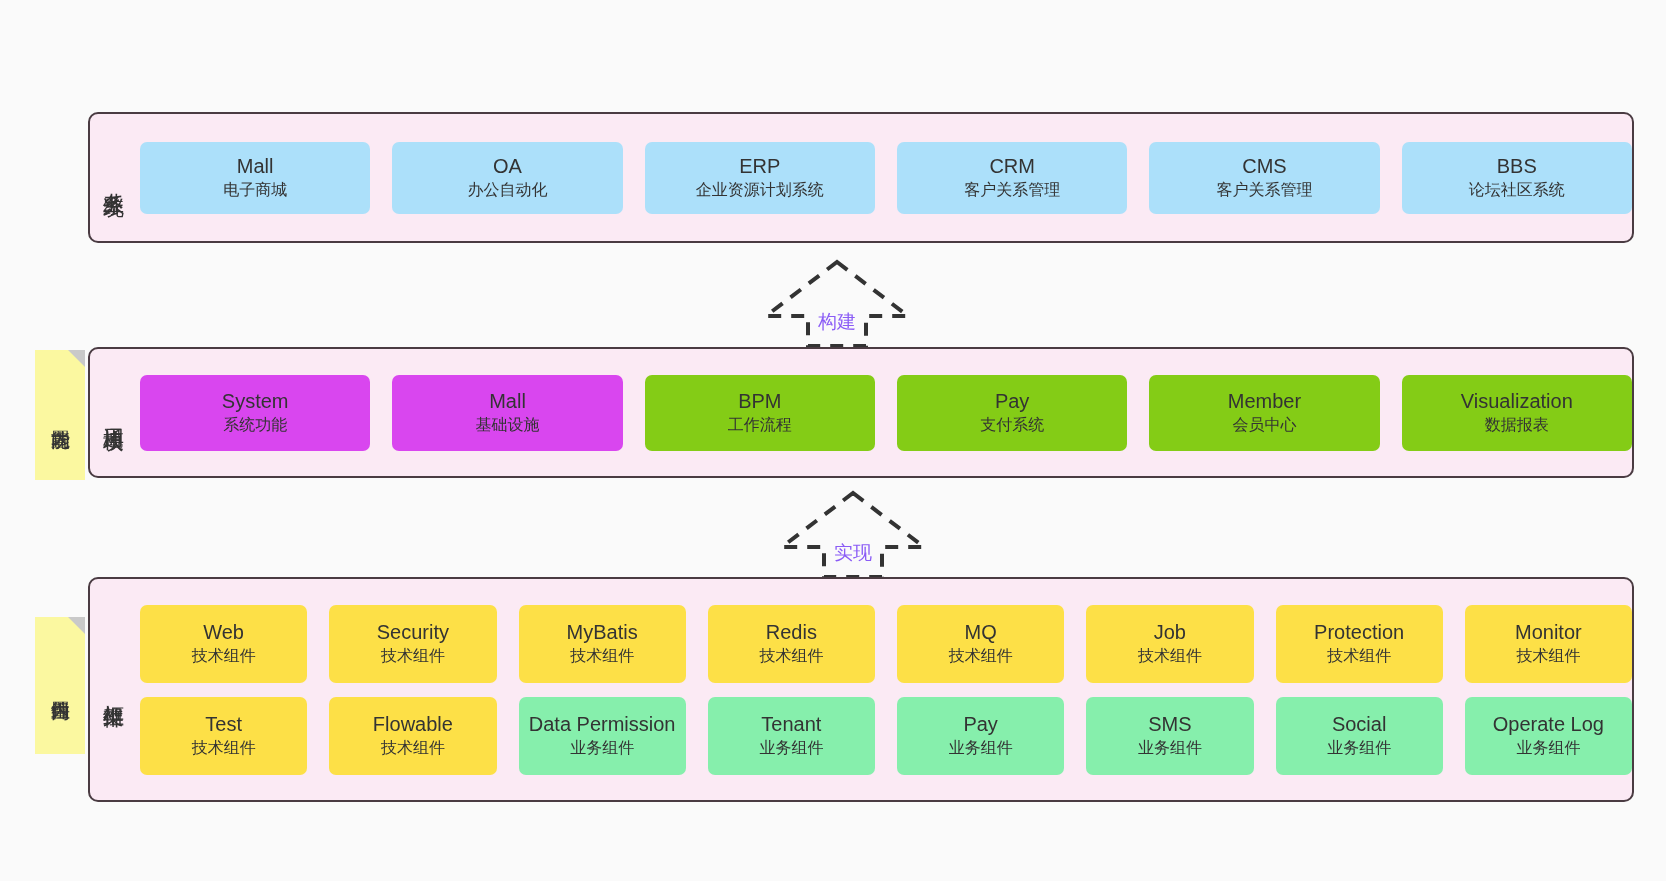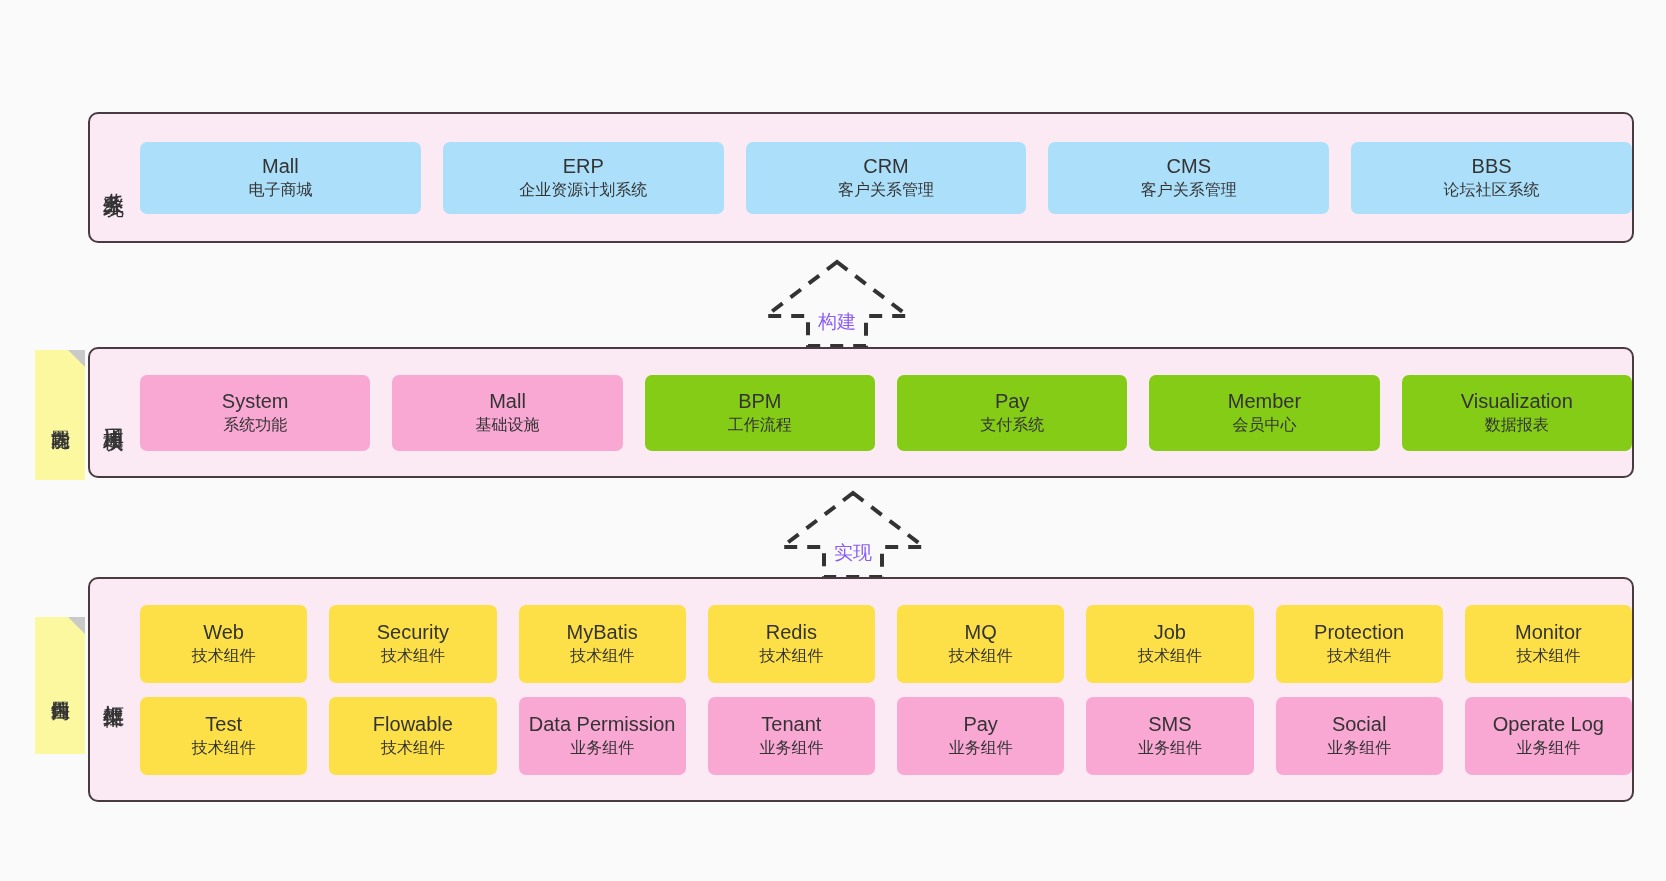--- a/index.html
+++ b/index.html
@@ -78,24 +78,24 @@
     text-align: center;
     line-height: 1.28;
     box-sizing: border-box;
     padding: 10px 6px;
   }
   .card .t1 { font-size: 20px; white-space: nowrap; }
   .card .t2 { font-size: 16px; white-space: nowrap; }
   .card.wrap .t1 { white-space: normal; }
 
   .c-blue       { background: #ace0fa; }
-  .c-red        { background: #f9a8d4; }
+  .c-red        { background: #d946ef; }
   .c-pink       { background: #84cc16; }
   .c-green      { background: #fde047; }
-  .c-lightgreen { background: #f9a8d4; }
+  .c-lightgreen { background: #86efac; }
 
   
   #layer-business { left: 88px;  top: 112px; width: 1546px; height: 131px; }
   #layer-business .card { height: 72px; }
 
   #layer-common   { left: 88px;  top: 347px; width: 1546px; height: 131px; }
   #layer-common .card { height: 76px; }
 
   #layer-framework{ left: 88px;  top: 577px; width: 1546px; height: 225px; }
   #layer-framework .card { height: 78px; }
@@ -153,20 +153,24 @@
 
   <div class="layer" id="layer-business">
     <div class="layer-title">业务系统</div>
     <div class="layer-body">
       <div class="row">
         <div class="card c-blue">
           <span class="t1">Mall</span>
           <span class="t2">电子商城</span>
         </div>
         <div class="card c-blue">
+          <span class="t1">OA</span>
+          <span class="t2">办公自动化</span>
+        </div>
+        <div class="card c-blue">
           <span class="t1">ERP</span>
           <span class="t2">企业资源计划系统</span>
         </div>
         <div class="card c-blue">
           <span class="t1">CRM</span>
           <span class="t2">客户关系管理</span>
         </div>
         <div class="card c-blue">
           <span class="t1">CMS</span>
           <span class="t2">客户关系管理</span>

